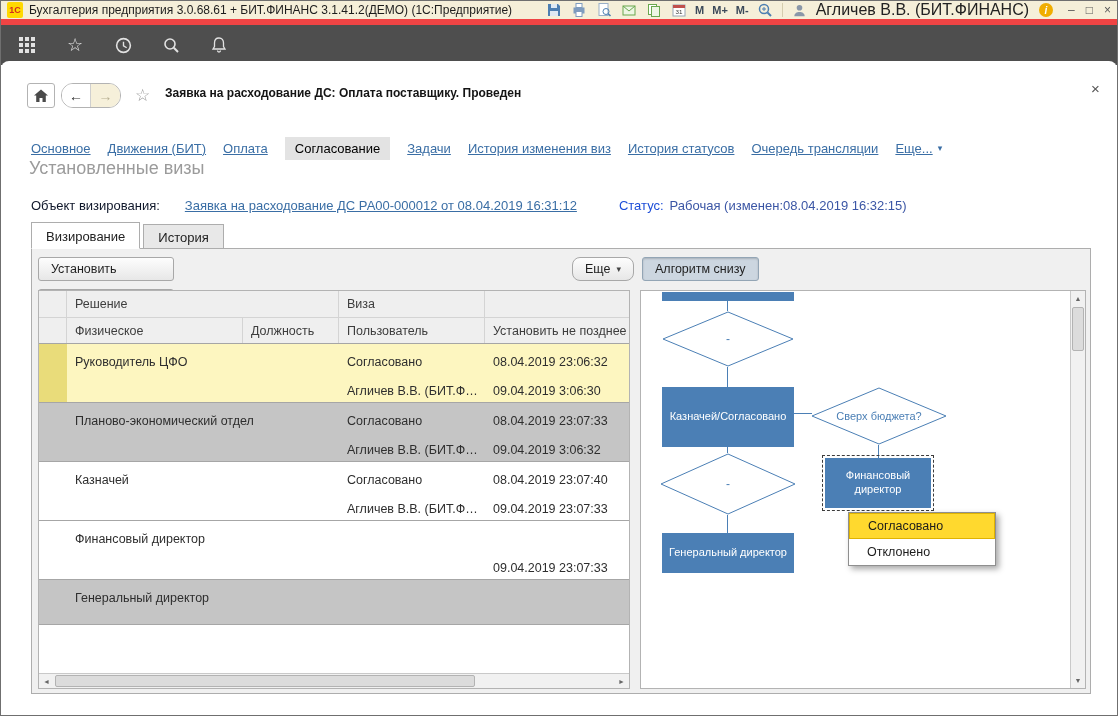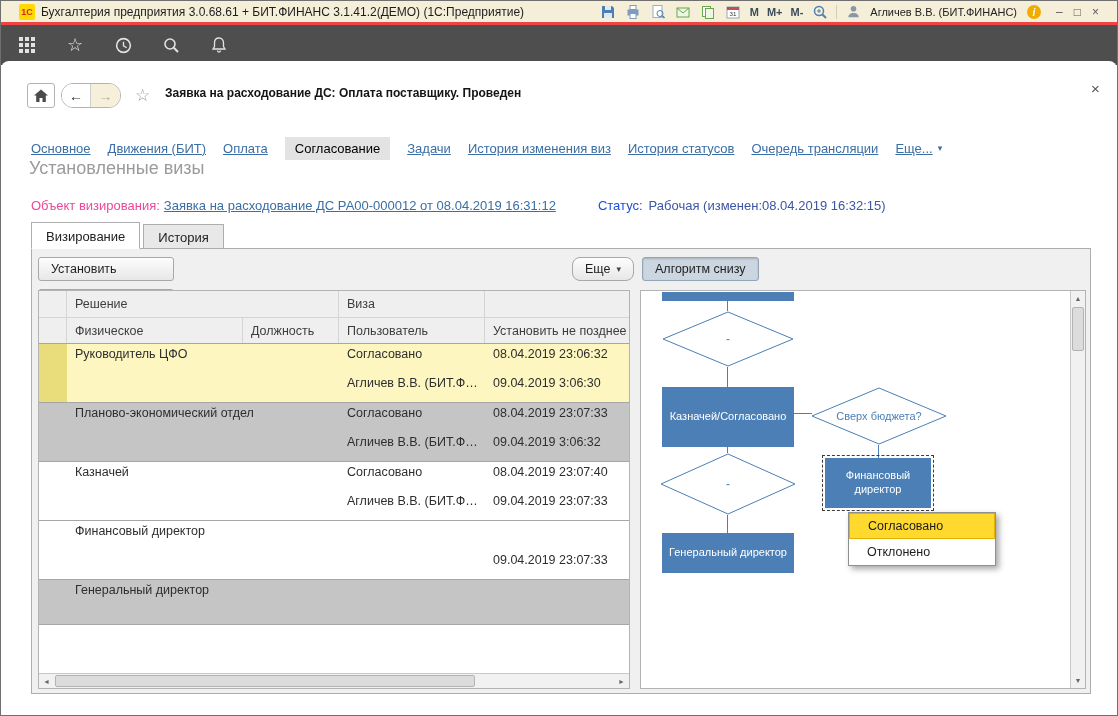--- a/index.html
+++ b/index.html
@@ -1,30 +1,30 @@
 <!DOCTYPE html>
 <html><head>
 <meta charset="utf-8">
 <style>
   * { margin:0; padding:0; box-sizing:border-box; }
   body { font-family:"Liberation Sans", sans-serif; background:#9a9a9a; }
   .screen { position:relative; width:1118px; height:716px; background:#fff; overflow:hidden; border:1px solid #6f6f6f; }
 
   
   .titlebar { position:absolute; top:0; left:0; width:100%; height:24px; background:#f5efd9;
-    border-bottom:3px solid #ef4444; display:flex; align-items:center; padding:0 18px; gap:6px;
+    border-bottom:6px solid #ef4444; display:flex; align-items:center; padding:0 6px; gap:6px;
     font-size:12px; color:#1d1d1d; z-index:10; }
   .tb-logo { width:16px; height:16px; background:#ffd900; color:#d22d1e; font-weight:bold; font-size:9px;
     display:flex; align-items:center; justify-content:center; border-radius:2px; flex:none; }
   .tb-title { white-space:nowrap; overflow:hidden; }
   .tb-right { margin-left:auto; display:flex; align-items:center; gap:8px; flex:none; }
   .tb-ico { width:17px; height:17px; display:inline-flex; align-items:center; justify-content:center; cursor:pointer; }
   .tb-mem { font-size:11px; font-weight:bold; color:#3c4a5a; cursor:pointer; }
   .tb-sep { width:1px; height:14px; background:#d5cdae; }
-  .tb-user { font-size:11px; color:#222; cursor:pointer; white-space:nowrap; }
+  .tb-user { font-size:16px; color:#222; cursor:pointer; white-space:nowrap; }
   .tb-win { display:flex; gap:11px; margin-left:6px; color:#5a5a5a; font-size:12px; }
   .tb-win span { cursor:pointer; }
 
   
   .appbar { position:absolute; top:24px; left:0; width:100%; height:40px; background:#4e4e4e;
     display:flex; align-items:center; gap:28px; padding:0 16px; z-index:1; }
   .ab-ico { width:20px; height:20px; display:inline-flex; align-items:center; justify-content:center;
     color:#e2e2e2; font-size:18px; cursor:pointer; }
 
   .content-card { position:absolute; top:60px; left:0; right:0; bottom:0; background:#fff;
@@ -47,21 +47,21 @@
     font-size:13px; height:24px; z-index:3;margin-top:12px; }
   .navlink { color:#3a6ea5; text-decoration:underline; cursor:pointer; white-space:nowrap; }
   .navlink.active { color:#000; text-decoration:none; background:#e3e3e3; padding:4px 10px; }
   .navlink.more { display:flex; gap:5px; align-items:center; text-decoration:none; }
   .navlink.more .lbl { text-decoration:underline; }
   .dd { font-size:9px; color:#3a6ea5; }
 
   .section-title { position:absolute; left:28px; top:157px; font-size:18px; color:#9b9b9b; z-index:3; }
 
   .object-row { position:absolute; left:30px; top:197px; display:flex; align-items:center; font-size:13px; z-index:3; }
-  .obj-label { color:#ec4899; margin-right:4px; }
+  .obj-label { color:#0f172a; margin-right:25px; }
   .obj-link { color:#3a6ea5; text-decoration:underline; cursor:pointer; }
   .status-label { color:#1d4ed8; margin-left:42px; margin-right:6px; }
   .status-value { color:#3b56a5; }
 
   
   .subtabs { position:absolute; left:30px; top:221px; display:flex; align-items:flex-end; z-index:4; }
   .subtab { padding:5px 14px 0; font-size:13px; border:1px solid #adadad; background:#e8e8e8;
     margin-right:3px; height:25px; cursor:pointer; color:#222; }
   .subtab.active { background:#fff; border-bottom:1px solid #fff; height:27px; padding-top:6px; }
 
@@ -81,21 +81,21 @@
   
   .left-pane { position:absolute; left:6px; top:41px; width:592px; height:399px; background:#fff;
     border:1px solid #b3b3b3; overflow:hidden; }
   .thead { font-size:12.5px; color:#3d3d3d; background:#efefef; border-bottom:1px solid #a6a6a6; }
   .th-r1 { display:grid; grid-template-columns:28px 272px 146px 146px; height:26px; }
   .th-r2 { display:grid; grid-template-columns:28px 176px 96px 146px 146px; height:26px; border-top:1px solid #d4d4d4; }
   .th { padding:6px 8px 0; border-right:1px solid #d4d4d4; white-space:nowrap; overflow:hidden; }
   .tgroup { display:grid; grid-template-columns:28px 272px 146px 146px; grid-template-rows:29px 29px;
     border-bottom:1px solid #a6a6a6; cursor:pointer; }
   .tgroup.single { grid-template-rows:44px; }
-  .cell { padding:3px 8px 0; font-size:12.5px; color:#2e2e2e; white-space:nowrap; overflow:hidden; }
+  .cell { padding:11px 8px 0; font-size:12.5px; color:#2e2e2e; white-space:nowrap; overflow:hidden; }
   .cell.marker { grid-column:1; grid-row:1 / -1; padding:0; }
   .cell.name { grid-column:2; grid-row:1; }
   .cell.dec  { grid-column:3; grid-row:1; }
   .cell.date { grid-column:4; grid-row:1; }
   .cell.user { grid-column:3; grid-row:2; }
   .cell.dl   { grid-column:4; grid-row:2; }
   .hl-yellow { background:#fdf6c0; }
   .hl-yellow .cell.marker { background:#e9dc7a; }
   .hl-gray { background:#c5c5c5; }
 

